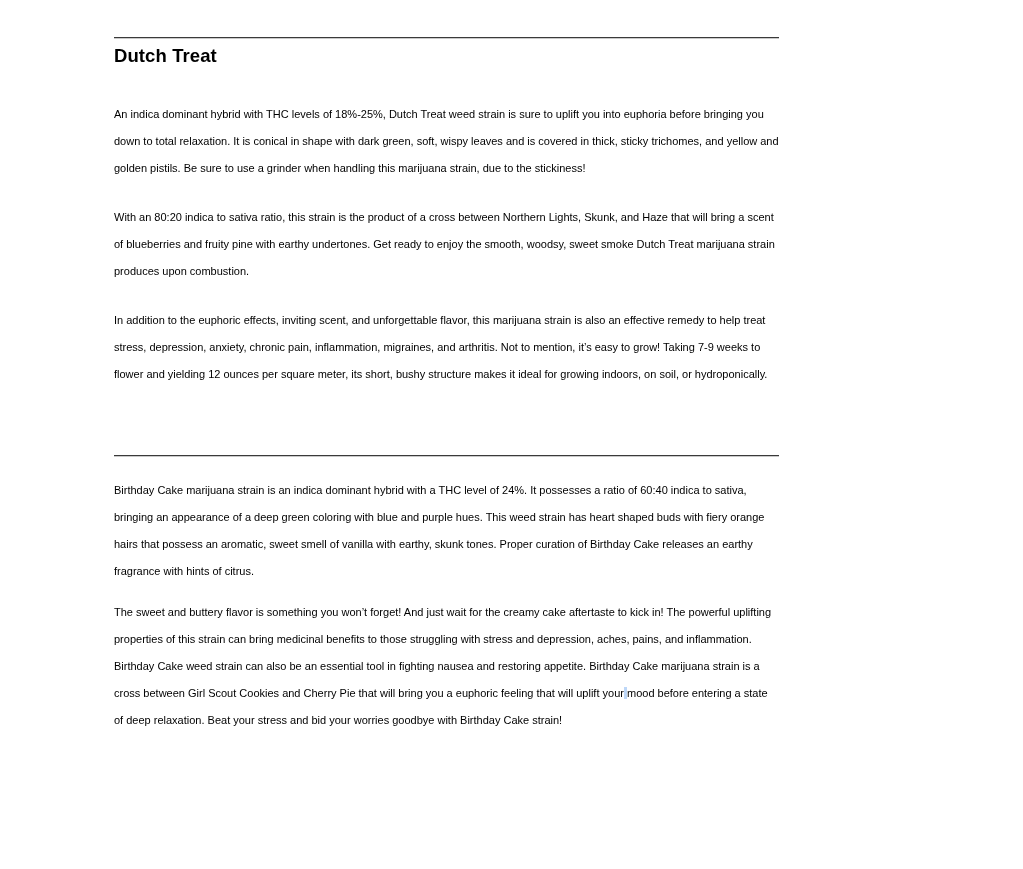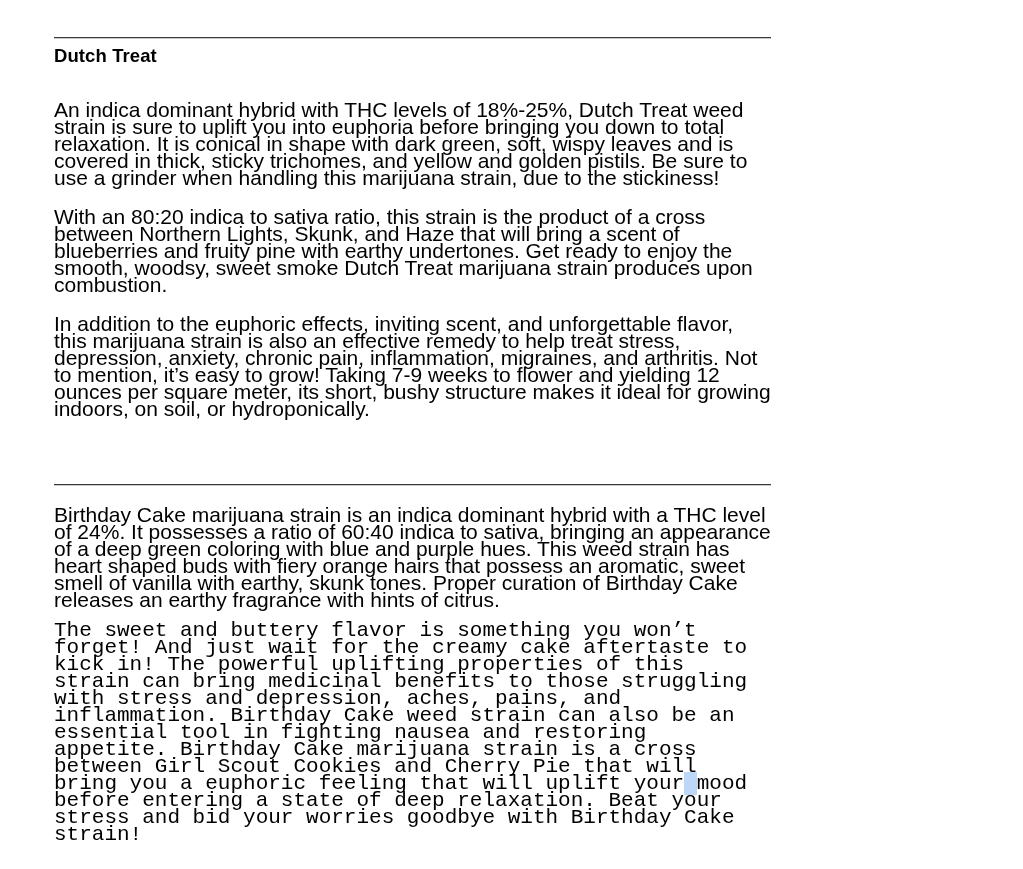--- a/index.html
+++ b/index.html
@@ -11,53 +11,53 @@
     width: 1023px;
     height: 869px;
     color: #000000;
     font-family: "Liberation Sans", sans-serif;
     overflow: hidden;
   }
   .doc-canvas {
     box-sizing: border-box;
     width: 869px;
     height: 869px;
-    padding: 37px 98px 0 54px;
+    padding: 37px 98px 0 106px;
     overflow: hidden;
+    margin-left: 8px;
   }
   .section-rule {
     height: 2px;
     border: 0;
     margin: 0;
     background: linear-gradient(to bottom, #3a3a3a 0px, #3a3a3a 1px, #c9c9c9 1px, #c9c9c9 2px);
   }
   .doc-heading {
     font-size: 18.5px;
     line-height: 24px;
     font-weight: 700;
     margin: 5px 0 0 0;
     letter-spacing: 0.1px;
   }
   .para {
-    font-size: 21px;
-    line-height: 17px;
+    font-size: 11px;
+    line-height: 27px;
     margin: 22px 0 0 0;
   }
   .section-dutch .para.lead {
     margin-top: 33px;
   }
   .section-birthday {
     margin-top: 67px;
   }
   .section-birthday .para.lead {
     margin-top: 20px;
   }
   .section-birthday .para + .para {
     margin-top: 14px;
-    font-family: Liberation Mono, monospace;
   }
   .selection-highlight {
     background: #bdd7f8;
     white-space: pre;
   }
 </style>
 </head>
 <body>
 
 <div class="doc-canvas">

